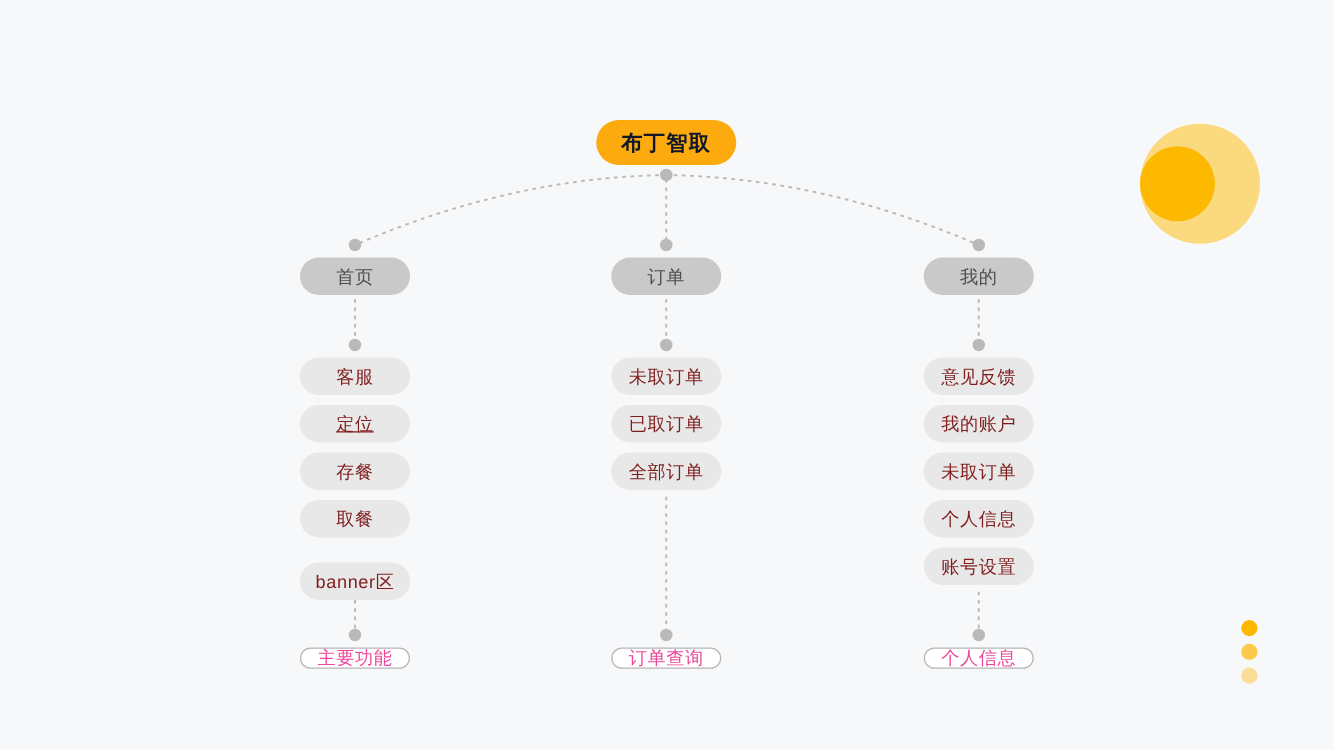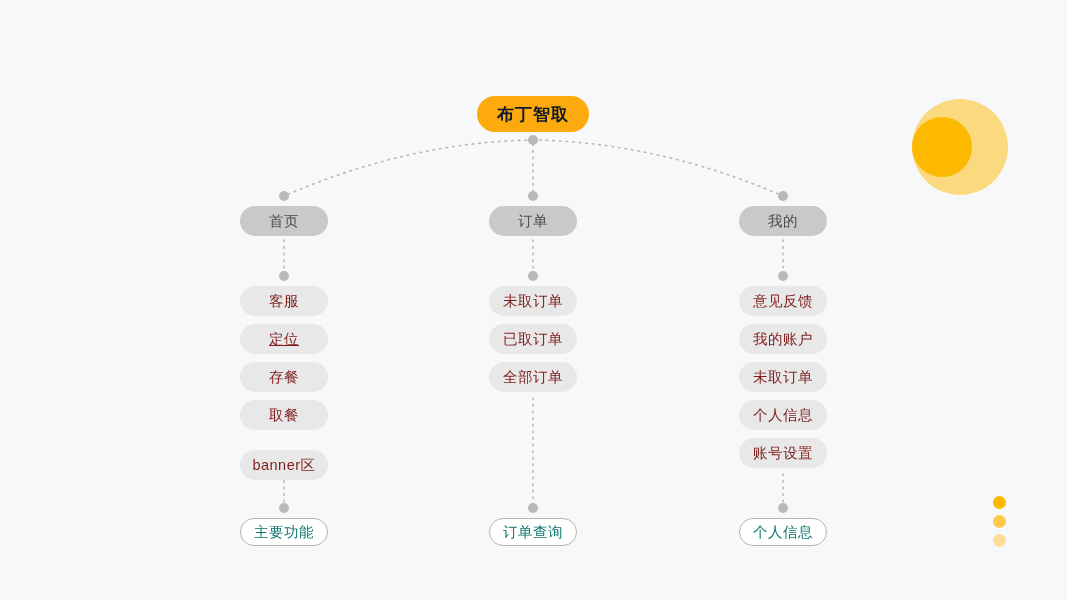--- a/index.html
+++ b/index.html
@@ -63,23 +63,23 @@
   }
   .node-l2 {
     background: #c9c9c9; color: #4d4d4d;
     width: 88px; height: 30px; letter-spacing: .5px;
   }
   .node-l3 {
     background: #e8e8e8; color: #7f1d1d;
     width: 88px; height: 30px; letter-spacing: .5px;
   }
   .node-leaf {
-    background: #ffffff; color: #0f766e;
+    background: #ffffff; color: #ec4899;
     border: 1px solid #b5b5b5;
-    width: 88px; height: 28px; letter-spacing: .5px;
+    width: 88px; height: 17px; letter-spacing: .5px;
   }
 </style>
 </head>
 <body>
 
 <div id="stage">
 
 
   <div class="deco-big"></div>
   <div class="deco-small"></div>

